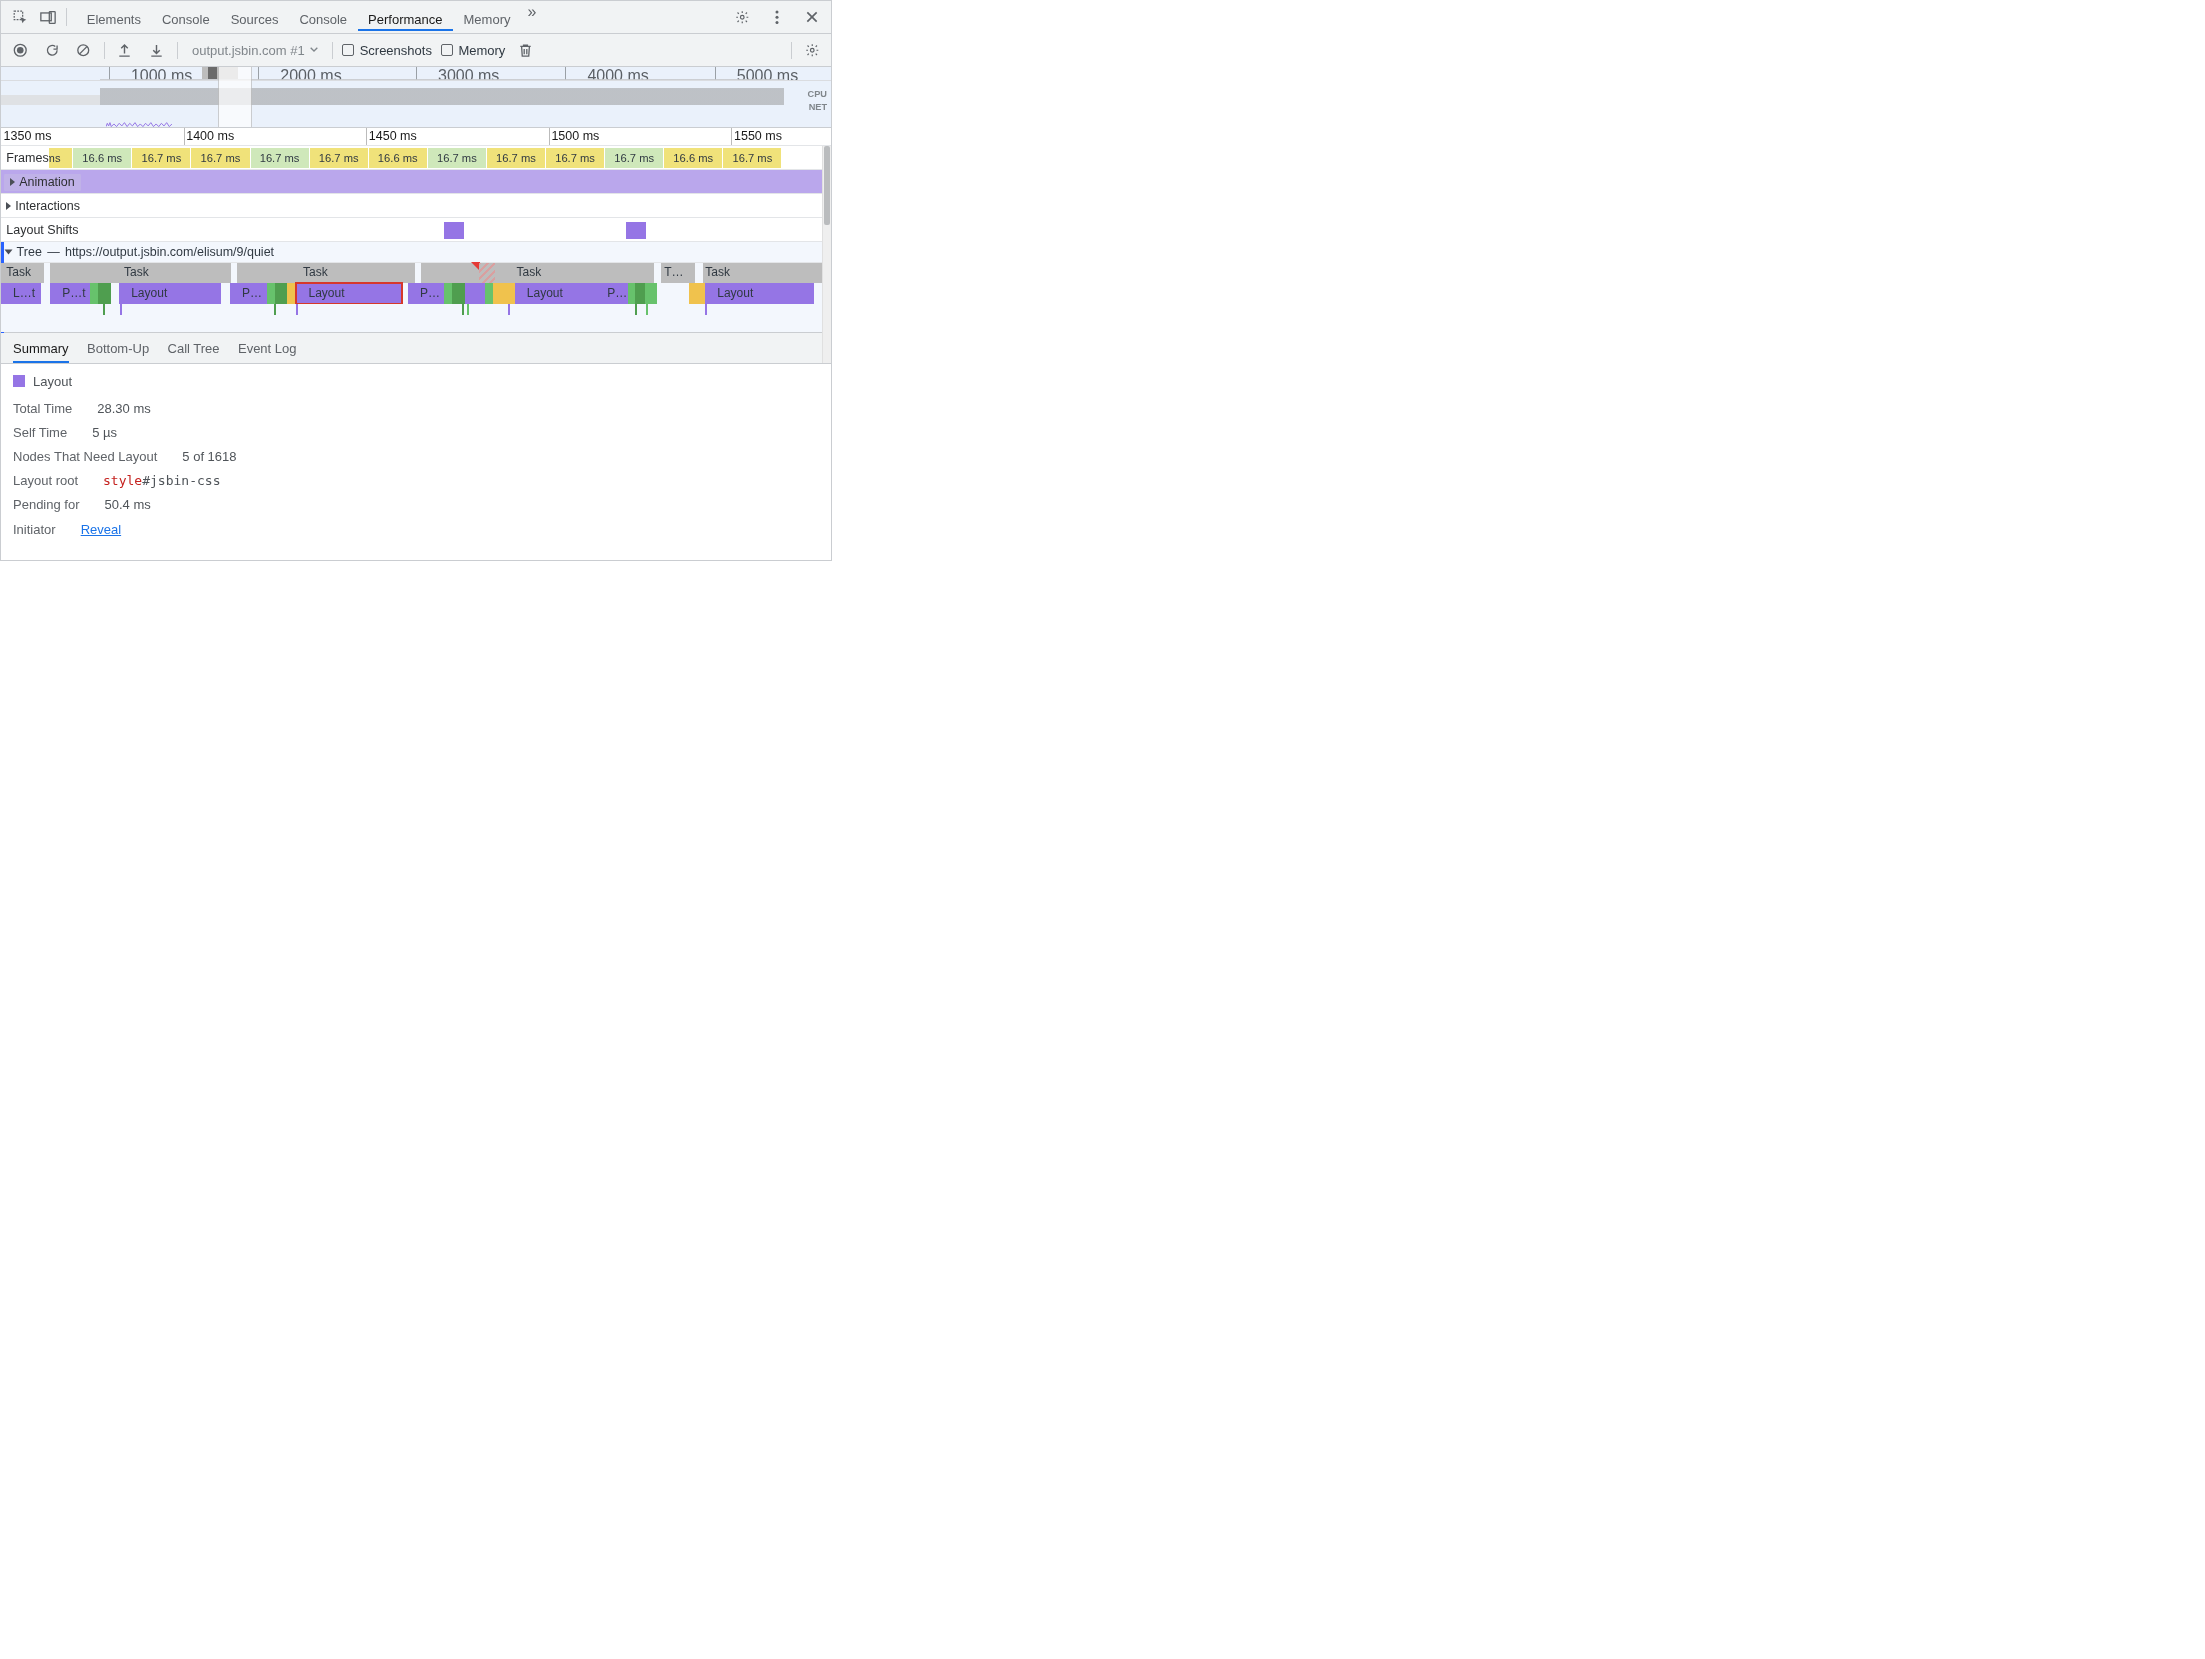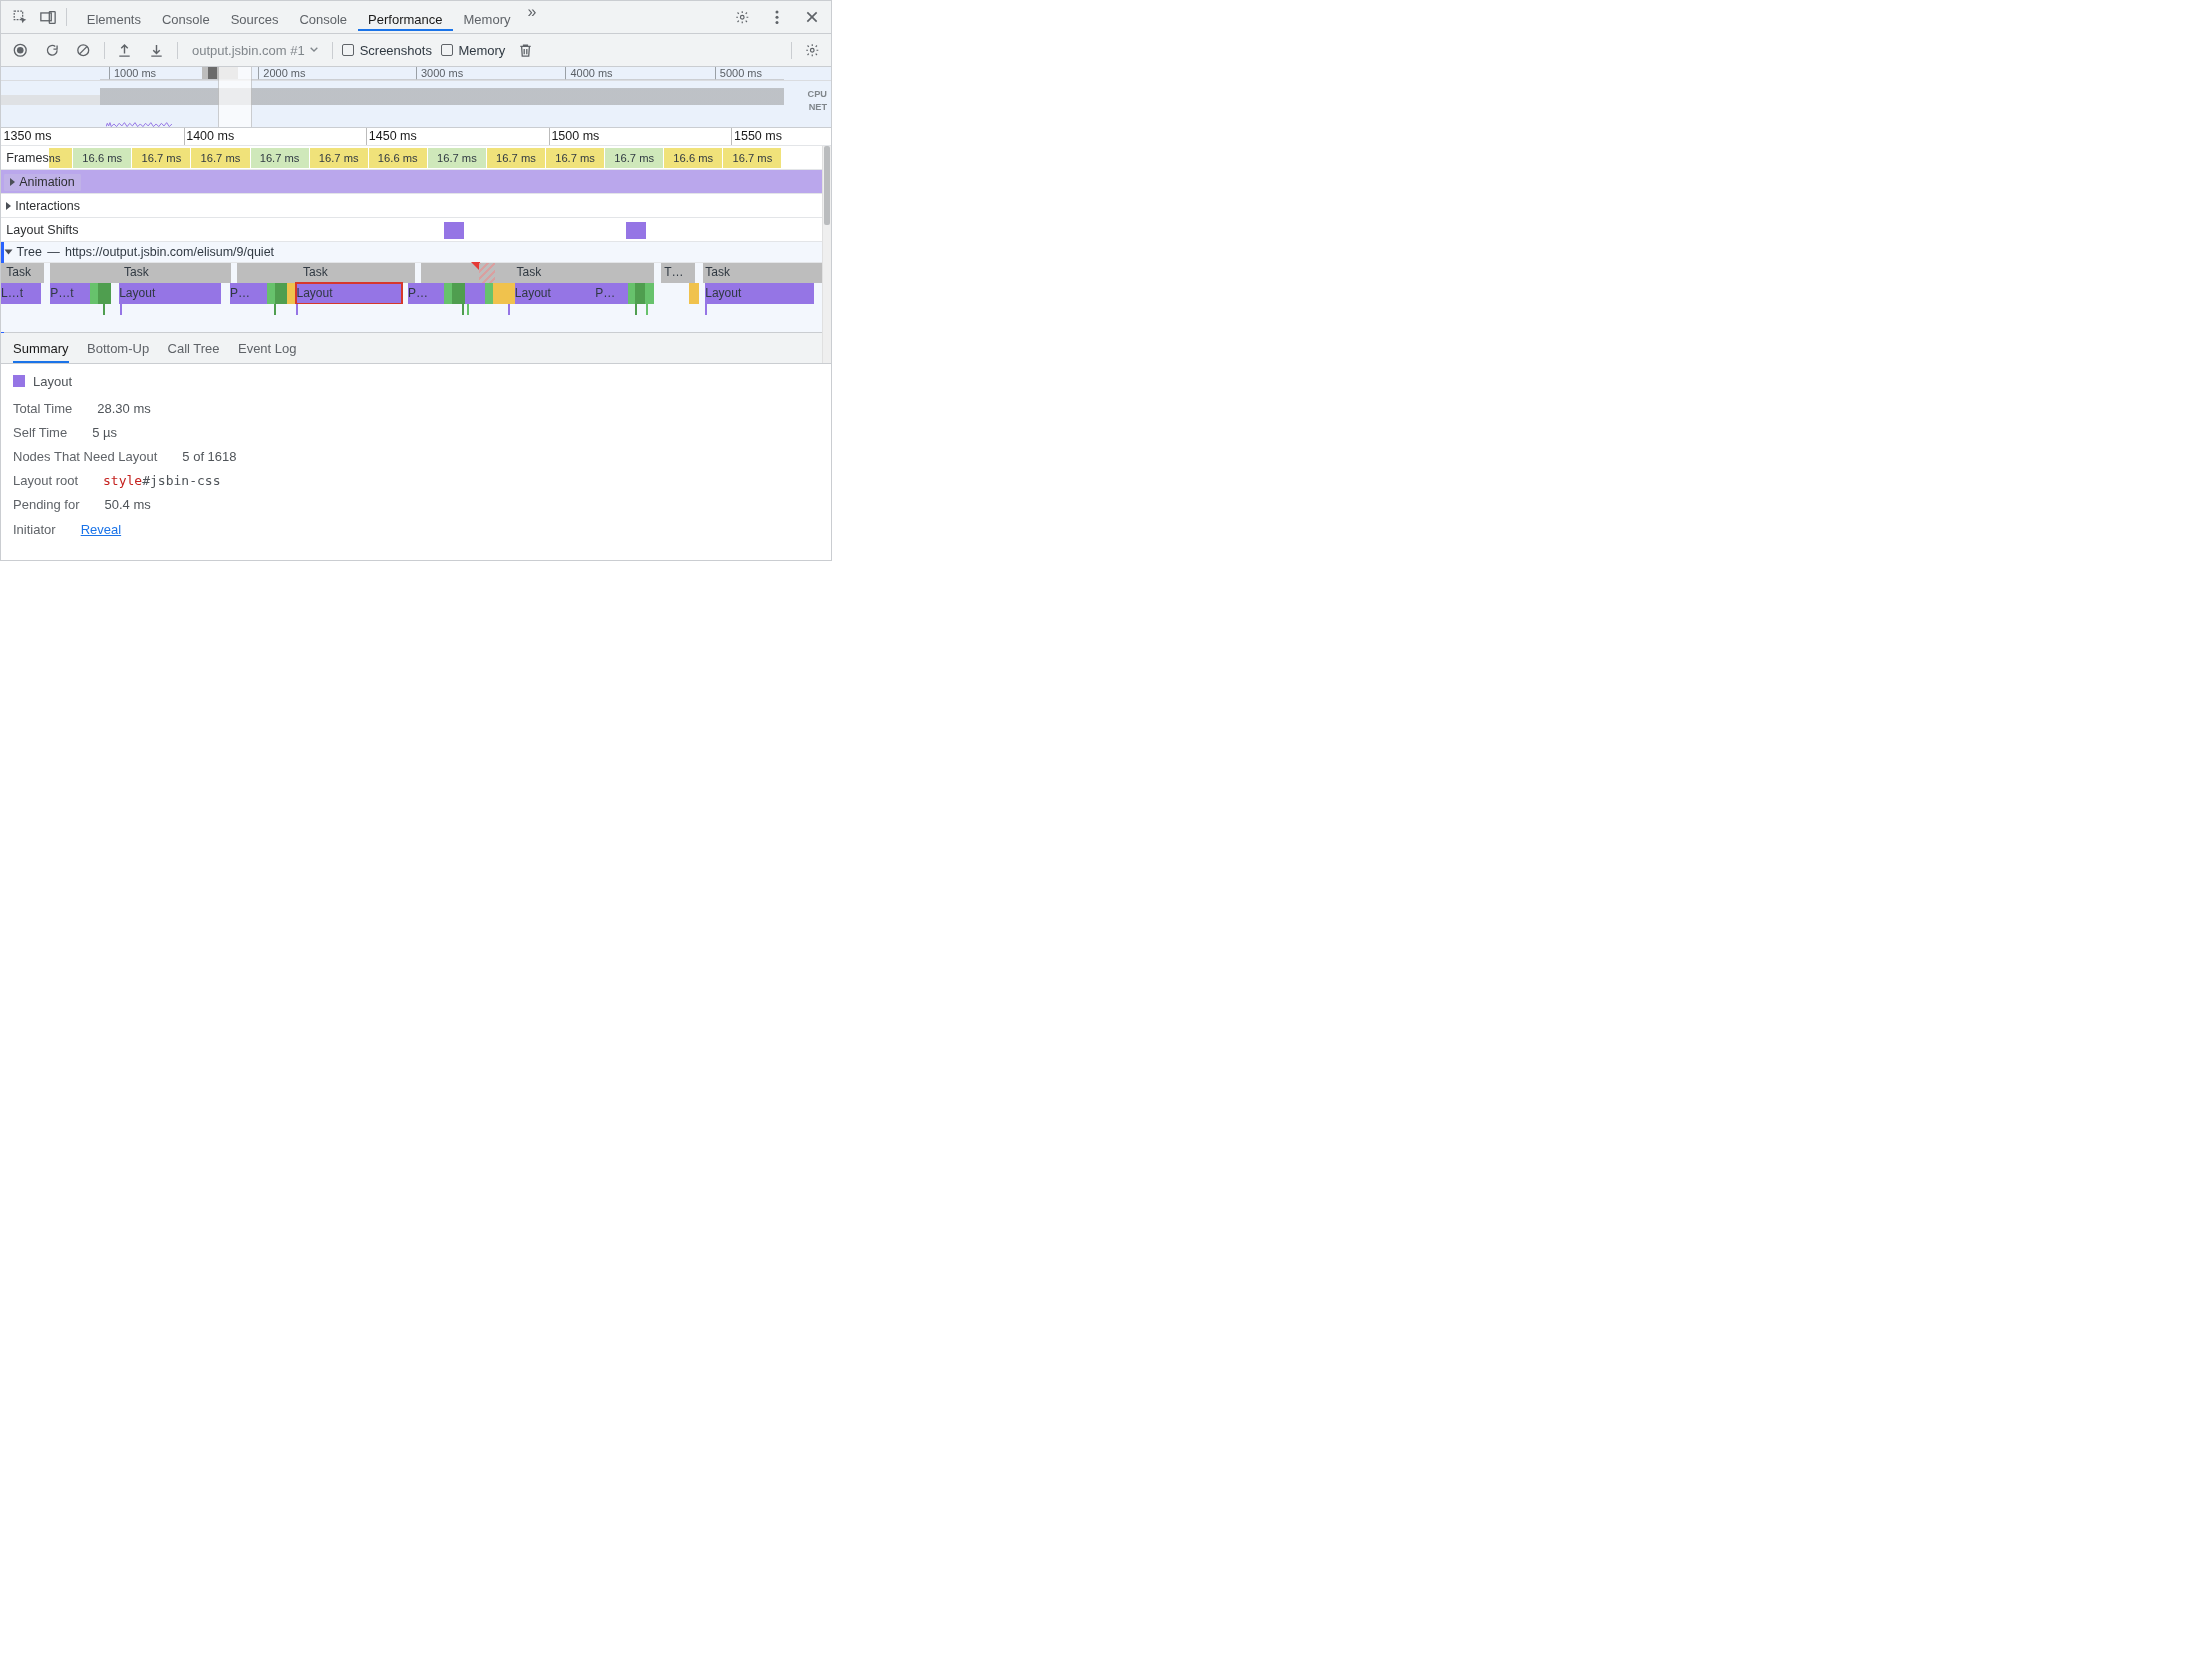--- a/index.html
+++ b/index.html
@@ -20,21 +20,21 @@
   .actionbar .sep{width:0.7px;height:17px;background:#cacdd1}
   .actionbar .icon-btn{width:22.4px;height:22.4px;display:flex;align-items:center;justify-content:center;color:#5f6368}
   .actionbar .dropdown{color:#80868b;display:flex;align-items:center;gap:5.3px;padding:0 5.3px}
   .actionbar .chk{display:flex;align-items:center;gap:5.3px;color:#303942}
   .actionbar .chk .box{width:12px;height:12px;border:1.3px solid #5f6368;border-radius:2px}
   .actionbar .spacer{flex:1}
 
   
   .overview{position:relative;height:61px;border-bottom:0.7px solid #cacdd1;background:#eaf1fb;overflow:hidden}
   .ov-ticks{position:relative;height:13px}
-  .ov-ticks .t{position:absolute;top:0;font-size:11px;color:#5a5f65;border-left:0.7px solid #9aa0a6;height:100%;padding-left:4px}
+  .ov-ticks .t{position:absolute;top:0;font-size:16px;color:#5a5f65;border-left:0.7px solid #9aa0a6;height:100%;padding-left:21px}
   .ov-net{position:relative;height:8px;background:#eaf1fb;border-top:0.7px solid #dadce0}
   .ov-bg{position:absolute;top:12px;left:99px;right:47px;height:26px;background:linear-gradient(to top,#b6b9bd 60%,#c7c9cc 100%);opacity:.85}
   .ov-start{position:absolute;top:12px;left:0;width:99px;height:26px;background:linear-gradient(to top,#dfe1e4 40%,#eaf1fb 40%)}
   .ov-longtask{position:absolute;top:0;left:201px;width:36px;height:12px;background:#bdbdbd}
   .ov-longtask2{position:absolute;top:0;left:207px;width:9.2px;height:12px;background:#6b6b6b}
   .ov-purple{position:absolute;bottom:0;left:105px;right:47px;height:6.6px}
   .ov-redticks{position:absolute;top:8px;left:146px;width:26px;height:5.3px}
   .ov-redticks span{display:inline-block;width:3.3px;height:5.3px;background:#e53935;margin-right:2px}
   .ov-labels{position:absolute;right:4px;top:21px;font-size:9.2px;color:#80868b;font-weight:600;line-height:13px;text-align:right}
   .ov-window{position:absolute;top:0;bottom:0;background:#fff;opacity:.7;border-left:0.7px solid #bdbdbd;border-right:0.7px solid #bdbdbd}
@@ -65,21 +65,21 @@
   .main-blue{position:absolute;left:0;top:0;width:2.6px;background:#2962ff;height:91px}
 
   .tasks-row{position:relative;height:20px;background:#bdbdbd}
   .tasks-row .gap{position:absolute;top:0;bottom:0;background:#f3f7fd}
   .tasks-row .lbl{position:absolute;left:5.3px;top:2px;font-size:12px;color:#303942}
   .tasks-row .tlbl{position:absolute;top:2px;font-size:12px;color:#303942}
   .tasks-row .warn{position:absolute;top:-1.3px;width:0;height:0;border-top:9.2px solid #e53935;border-left:9.2px solid transparent}
   .tasks-row .hatch{position:absolute;top:0;bottom:0;background:repeating-linear-gradient(135deg,#d9a0a0 0 2px,#bdbdbd 2px 5.3px)}
 
   .work-row{position:relative;height:21px;background:#f3f7fd}
-  .wk{position:absolute;top:0;height:21px;line-height:20px;font-size:12px;color:#303942;padding-left:0;overflow:hidden;white-space:nowrap}
+  .wk{position:absolute;top:0;height:21px;line-height:20px;font-size:12px;color:#303942;padding-left:12px;overflow:hidden;white-space:nowrap}
   .purple{background:#9575e5}
   .green{background:#67c26c}
   .yellow{background:#f0c24d}
   .dkgreen{background:#4f9e4f}
   .sel{outline:2px solid #d6382b;outline-offset:-1.3px}
   .tiny-row{position:relative;height:28px;background:#f3f7fd}
   .tiny{position:absolute;top:0;width:2px;height:10.5px}
 
   
   .detail-tabs{display:flex;gap:18.4px;height:29px;align-items:center;border-top:0.7px solid #cacdd1;border-bottom:0.7px solid #cacdd1;background:#f1f3f4;padding:15px 12px}

